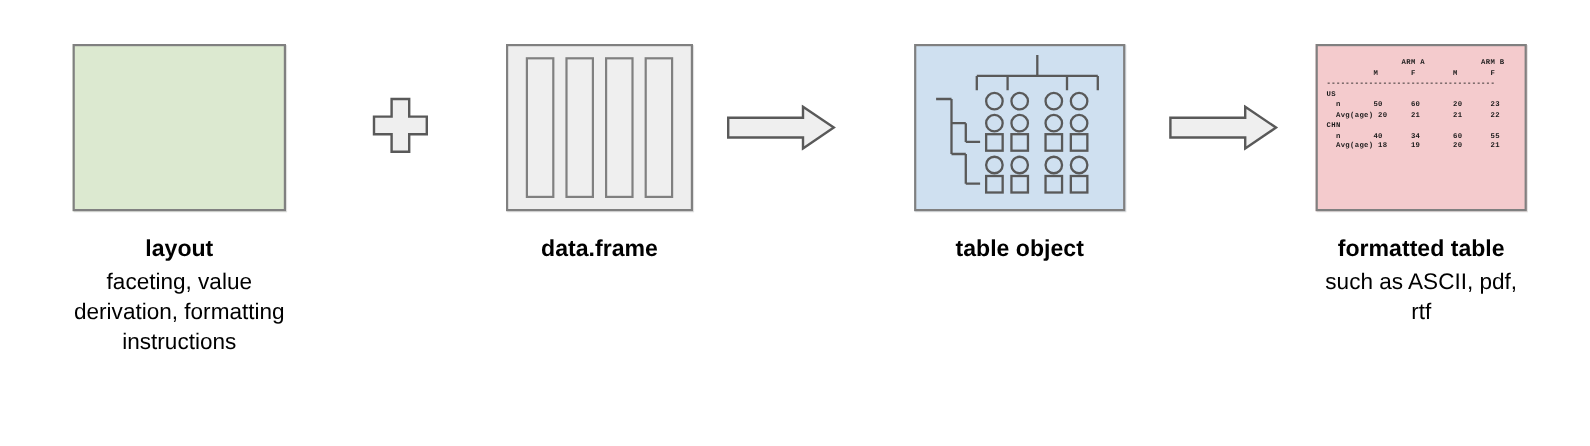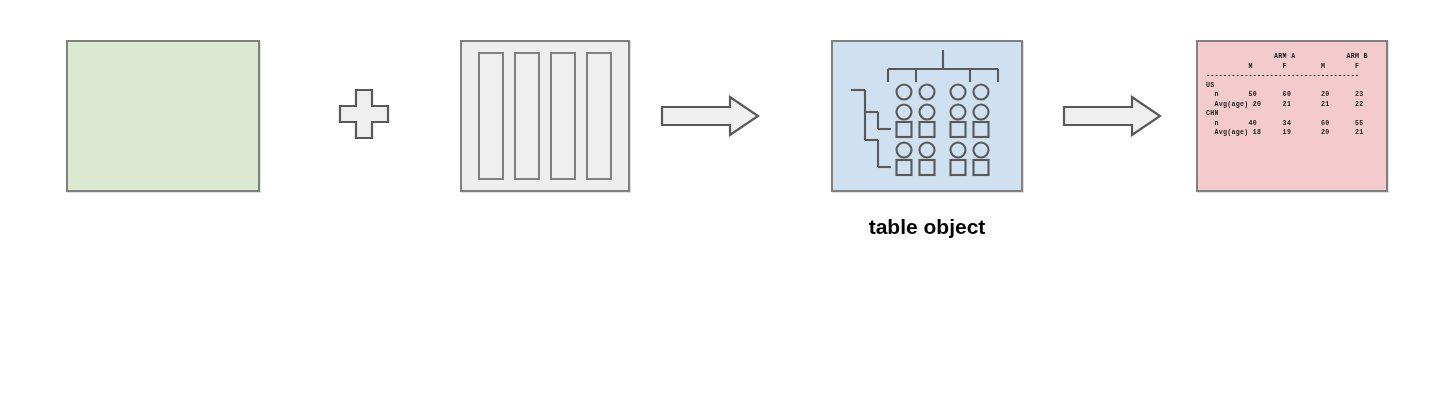--- a/index.html
+++ b/index.html
@@ -220,23 +220,30 @@
 ------------------------------------
 US
   n       50      60       20      23
   Avg(age) 20     21       21      22
 CHN
   n       40      34       60      55
   Avg(age) 18     19       20      21</pre>
   </div>
 
   <div class="caption" id="caption-layout">
+    <span class="title">layout</span>
+    <span class="desc">faceting, value<br>derivation, formatting<br>instructions</span>
   </div>
 
   <div class="caption" id="caption-dataframe">
+    <span class="title">data.frame</span>
   </div>
 
   <div class="caption" id="caption-tableobj">
     <span class="title">table object</span>
   </div>
 
+  <div class="caption" id="caption-formatted">
+    <span class="title">formatted table</span>
+    <span class="desc">such as ASCII, pdf,<br>rtf</span>
+  </div>
 
 </div>
 
 </body></html>

